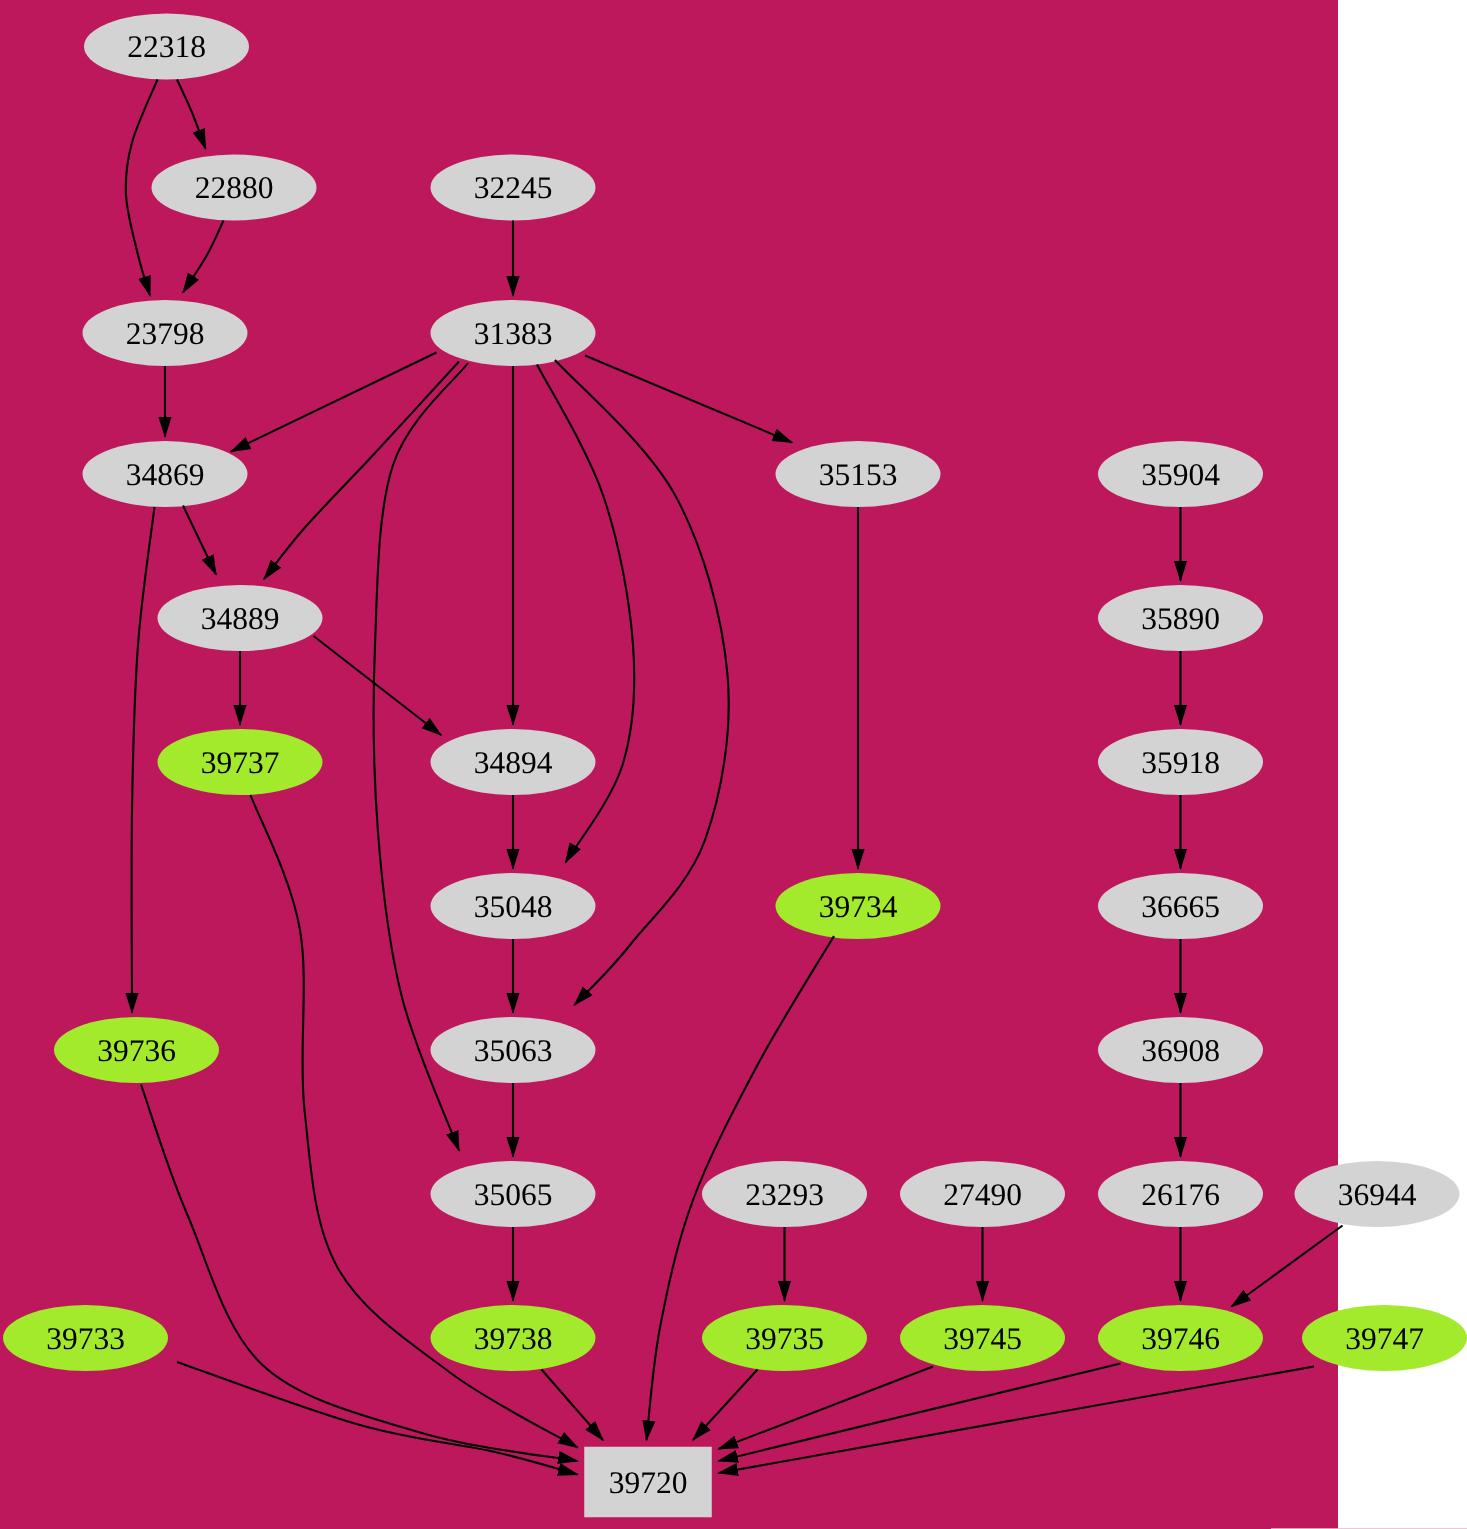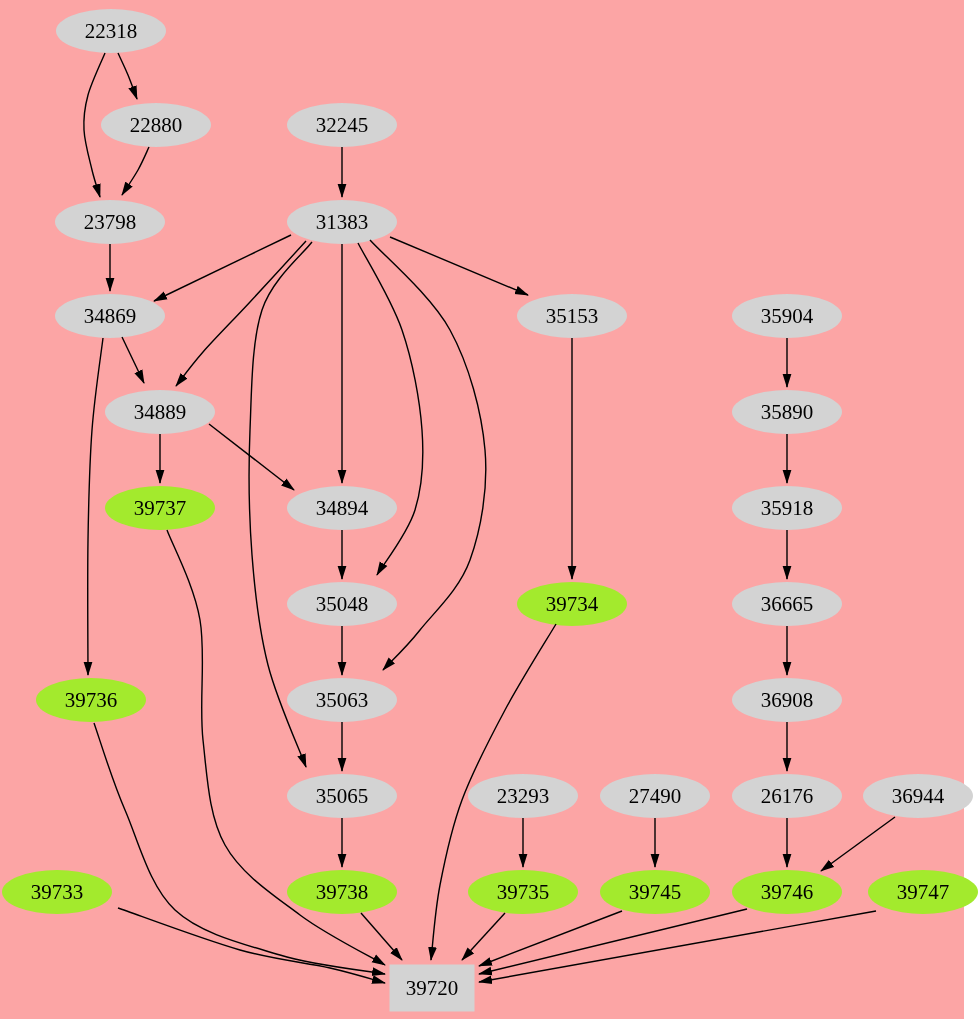--- a/index.html
+++ b/index.html
@@ -2,23 +2,23 @@
 <html><head>
 <meta charset="utf-8">
 <style>
   html, body {
     margin: 0;
     padding: 0;
     background: #ffffff;
   }
   .canvas {
     position: relative;
-    width: 964px;
+    width: 892px;
     height: 1019px;
-    background: #fca5a5;
+    background: #be185d;
     font-family: "Liberation Serif", "DejaVu Serif", serif;
   }
   svg { display: block; }
   .edge-path {
     fill: none;
   }
   .node-label {
     text-anchor: middle;
     user-select: none;
   }

